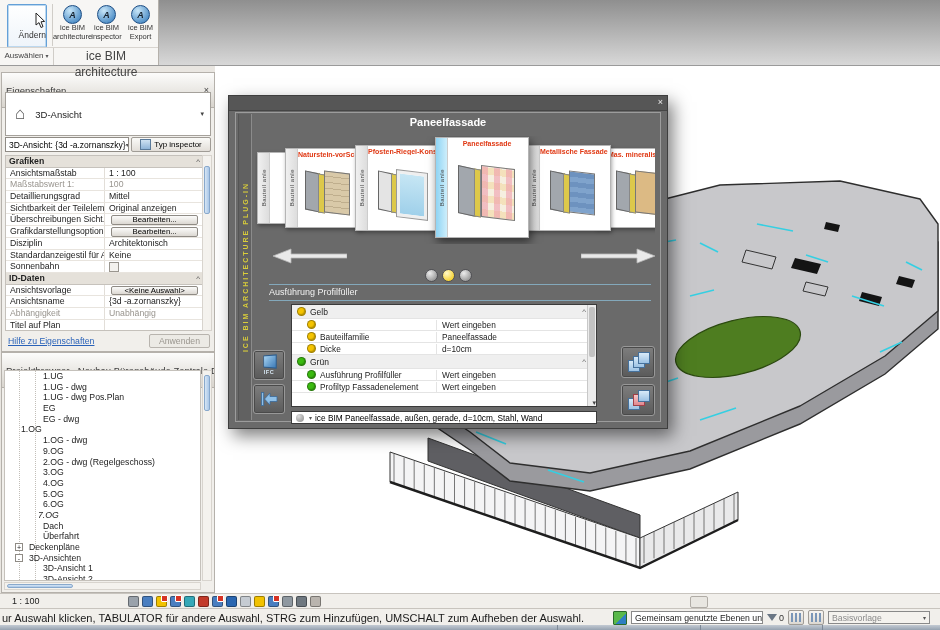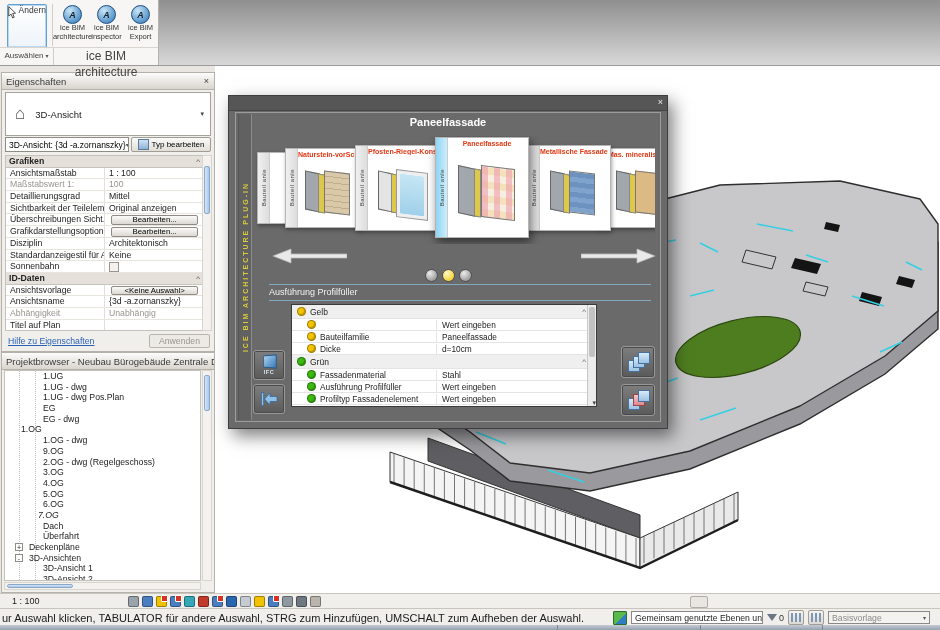--- a/index.html
+++ b/index.html
@@ -4,37 +4,37 @@
 <style>
   html,body{margin:0;padding:0;background:#444;}
   #app{position:relative;width:940px;height:630px;overflow:hidden;
        font-family:"Liberation Sans",sans-serif;background:#e9e6e1;
        -webkit-user-select:none;user-select:none;}
   
   #ribbon{position:absolute;left:0;top:0;width:940px;height:65px;background:#f7f6f4;border-bottom:1px solid #9a9a9a;z-index:4;}
   #ribbon-left{position:absolute;left:0;top:0;width:158px;height:65px;background:#f7f6f4;}
   #ribbon-right{position:absolute;left:158px;top:0;right:0;height:65px;background:linear-gradient(#8f8f8f,#d8d8d8);border-left:1px solid #b5b1ab;}
   #modify-btn{position:absolute;left:7px;top:4px;width:38px;height:42px;background:linear-gradient(#ffffff,#eef4fa);
-      border:1px solid #64a0d8;border-radius:2px;box-shadow:0 0 0 1px #bcd8ef inset;display:flex;flex-direction:row;align-items:flex-start;justify-content:center;gap:2px;}
+      border:1px solid #64a0d8;border-radius:2px;box-shadow:0 0 0 1px #bcd8ef inset;display:flex;flex-direction:column;align-items:flex-end;justify-content:center;gap:2px;}
   #modify-btn span{font-size:8.5px;color:#333;}
   .vsep{position:absolute;left:52px;top:4px;width:1px;height:42px;background:#d0cdc8;}
   #plugin-buttons{position:absolute;left:56px;top:3px;display:flex;gap:1px;}
   .rbtn{width:33px;height:44px;display:flex;flex-direction:column;align-items:center;padding-top:2px;border-radius:2px;}
   .rbtn-icon{width:17px;height:17px;border-radius:50%;background:radial-gradient(circle at 35% 28%,#c8e6f8,#2a74b8);
       border:1px solid #1c4d84;color:#16222e;font-size:9px;font-weight:bold;font-style:italic;display:flex;align-items:center;justify-content:center;}
   .rbtn-l{font-size:7.5px;color:#333;line-height:8.5px;white-space:nowrap;}
   #ribbon-labels{position:absolute;left:0;top:47px;width:158px;height:17px;border-top:1px solid #d8d4cf;display:flex;}
   #select-group{width:53px;text-align:center;font-size:8px;color:#444;line-height:16px;border-right:1px solid #d0cdc8;}
   #plugin-group{flex:1;text-align:center;font-size:12px;color:#444;line-height:16px;}
   .caret{font-size:6px;color:#555;margin-left:2px;}
   
   #drawing{position:absolute;left:215px;top:65px;width:725px;height:528px;background:#fff;z-index:1;}
   
   .panel{position:absolute;background:#f1efeb;border:1px solid #b5b1ab;box-sizing:border-box;z-index:3;}
-  .phead{height:16px;display:flex;align-items:center;padding:0 4px;background:linear-gradient(#fcfcfb,#d9d5ce);
+  .phead{height:16px;display:flex;align-items:center;padding:9px 4px;background:linear-gradient(#fcfcfb,#d9d5ce);
       border-bottom:1px solid #b5b1ab;font-size:9.5px;color:#3a3a3a;white-space:nowrap;overflow:hidden;}
   .pclose{margin-left:auto;font-size:9px;color:#444;cursor:default;padding:0 1px;}
   #props{left:1px;top:72px;width:214px;height:280px;}
   #type-box{position:absolute;left:3px;top:19px;right:3px;height:42px;background:#fff;border:1px solid #a5a19b;display:flex;align-items:center;}
   #house-icon{font-size:17px;color:#555;margin:0 10px 0 9px;}
   #type-label{font-size:9.5px;color:#222;}
   #type-caret{margin-left:auto;margin-right:6px;font-size:7px;color:#444;}
   #selector-row{position:absolute;left:3px;top:64px;right:3px;height:15px;display:flex;gap:2px;}
   #view-selector{flex:1;background:#fff;border:1px solid #8f8b85;font-size:8.5px;display:flex;align-items:center;padding:0 3px;white-space:nowrap;overflow:hidden;}
   #view-selector .caret{margin-left:auto;}
@@ -284,21 +284,21 @@
       <span id="type-label">3D-Ansicht</span>
       <span id="type-caret" class="caret">▾</span>
     </div>
     <div id="selector-row">
       <div id="view-selector">
         <span>3D-Ansicht: {3d -a.zornanszky}</span>
         <span class="caret">▾</span>
       </div>
       <div id="edit-type-btn">
         <span id="edit-type-icon"></span>
-        <span>Typ bearbeiten</span>
+        <span>Typ inspector</span>
       </div>
     </div>
     <div id="prop-grid">
         <div class="prow psec">
           <span>Grafiken</span>
           <span class="pchev">^</span>
         </div>
         <div class="prow">
           <div class="plab">Ansichtsmaßstab</div>
           <div class="pval"><span>1 : 100</span></div>
@@ -515,38 +515,38 @@
           <span class="tplab">Dicke</span>
           <span class="tpval">d=10cm</span>
         </div>
         <div class="trow tgroup">
           <span class="gdot" style="background: rgb(59, 187, 16);"></span>
           <span class="gname">Grün</span>
           <span class="gchev">^</span>
         </div>
         <div class="trow tdata">
           <span class="gdot gdot2" style="background: rgb(59, 187, 16);"></span>
-          <span class="tplab">Fassadenmaterial</span>
-          <span class="tpval">Stahl</span>
-        </div>
-        <div class="trow tdata">
-          <span class="gdot gdot2" style="background: rgb(59, 187, 16);"></span>
           <span class="tplab">Ausführung Profilfüller</span>
           <span class="tpval">Wert eingeben</span>
         </div>
         <div class="trow tdata">
           <span class="gdot gdot2" style="background: rgb(59, 187, 16);"></span>
           <span class="tplab">Profiltyp Fassadenelement</span>
           <span class="tpval">Wert eingeben</span>
         </div>
         <div id="tscroll">
         <div id="tthumb"></div>
         <span id="tscroll-caret">▾</span>
       </div>
       </div>
+    <div id="dlg-combo">
+      <span id="fam-icon"></span>
+      <span class="caret">▾</span>
+      <span>ice BIM Paneelfassade, außen, gerade, d=10cm, Stahl, Wand</span>
+    </div>
     <div class="dbtn" style="left:24px;top:254px;">
       <span id="ifc-book"></span>
       <span id="ifc-label">IFC</span>
     </div>
     <div class="dbtn" style="left:24px;top:288px;">
       <svg width="17" height="14" viewBox="0 0 17 14">
         <rect x="0.5" y="0.5" width="2.2" height="13" fill="#8fc0e8" stroke="#3a6a9a" stroke-width="0.8"></rect>
         <polygon points="16,4.5 9,4.5 9,1 3.5,7 9,13 9,9.5 16,9.5" fill="#8fc0e8" stroke="#3a6a9a" stroke-width="0.8"></polygon>
       </svg>
     </div>

